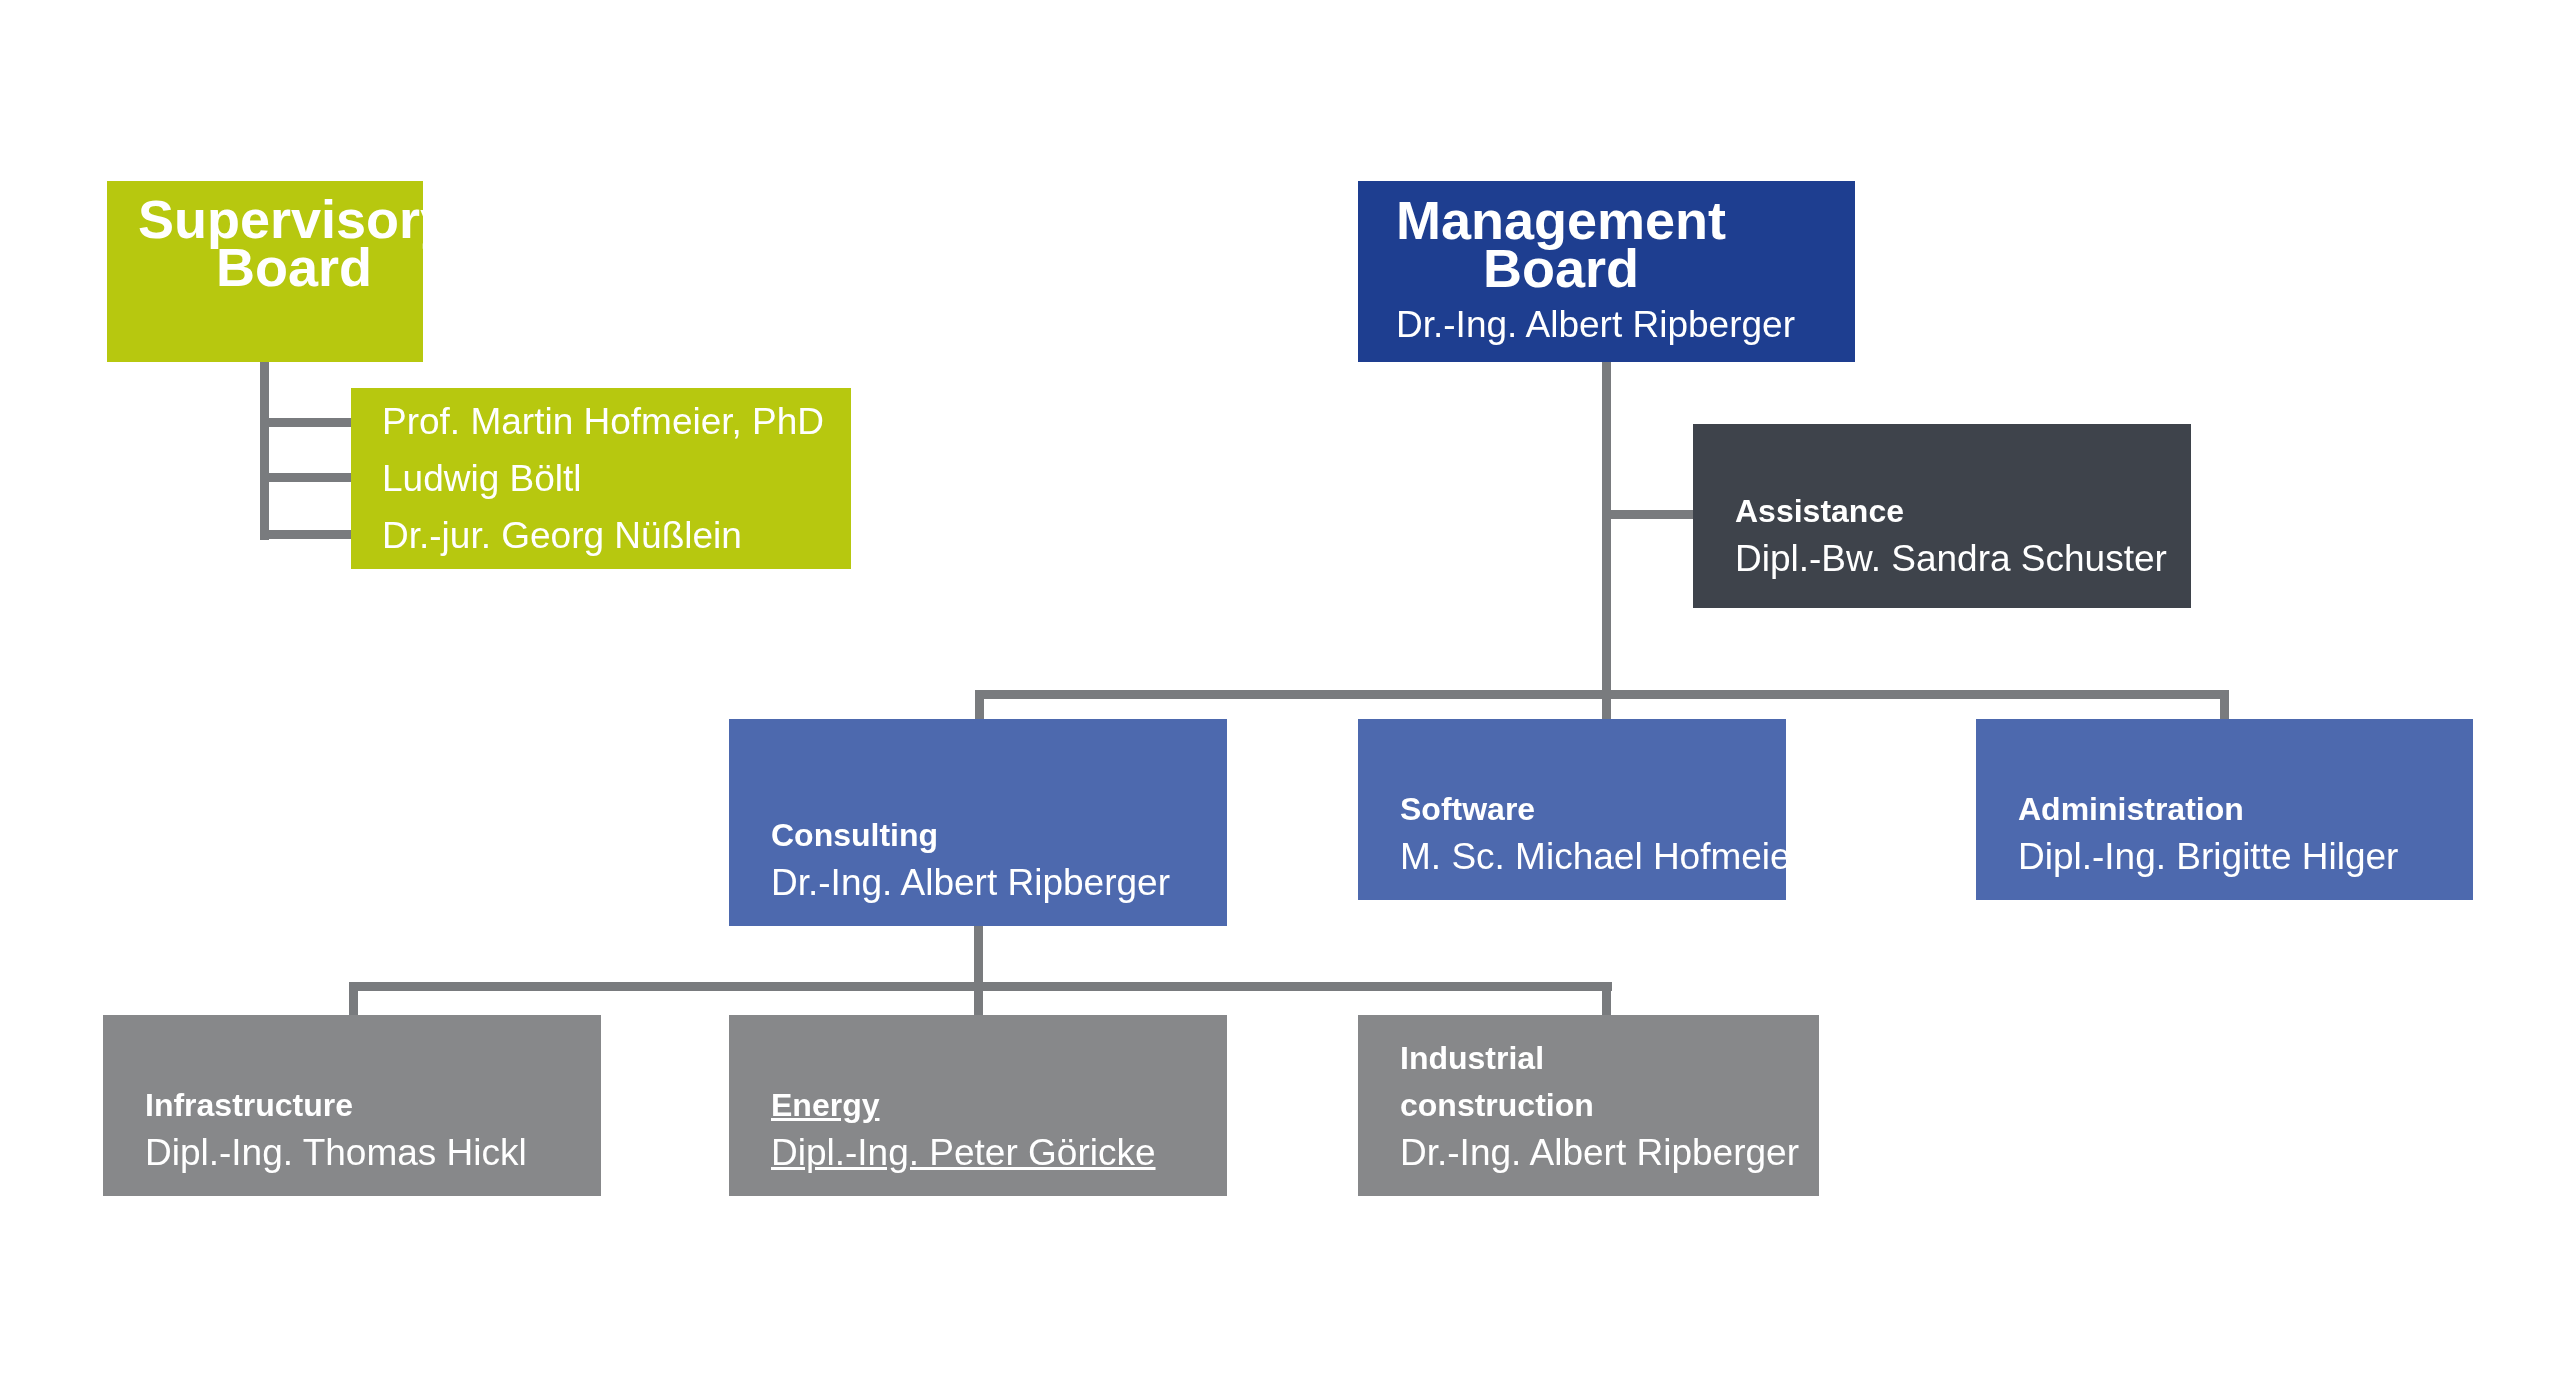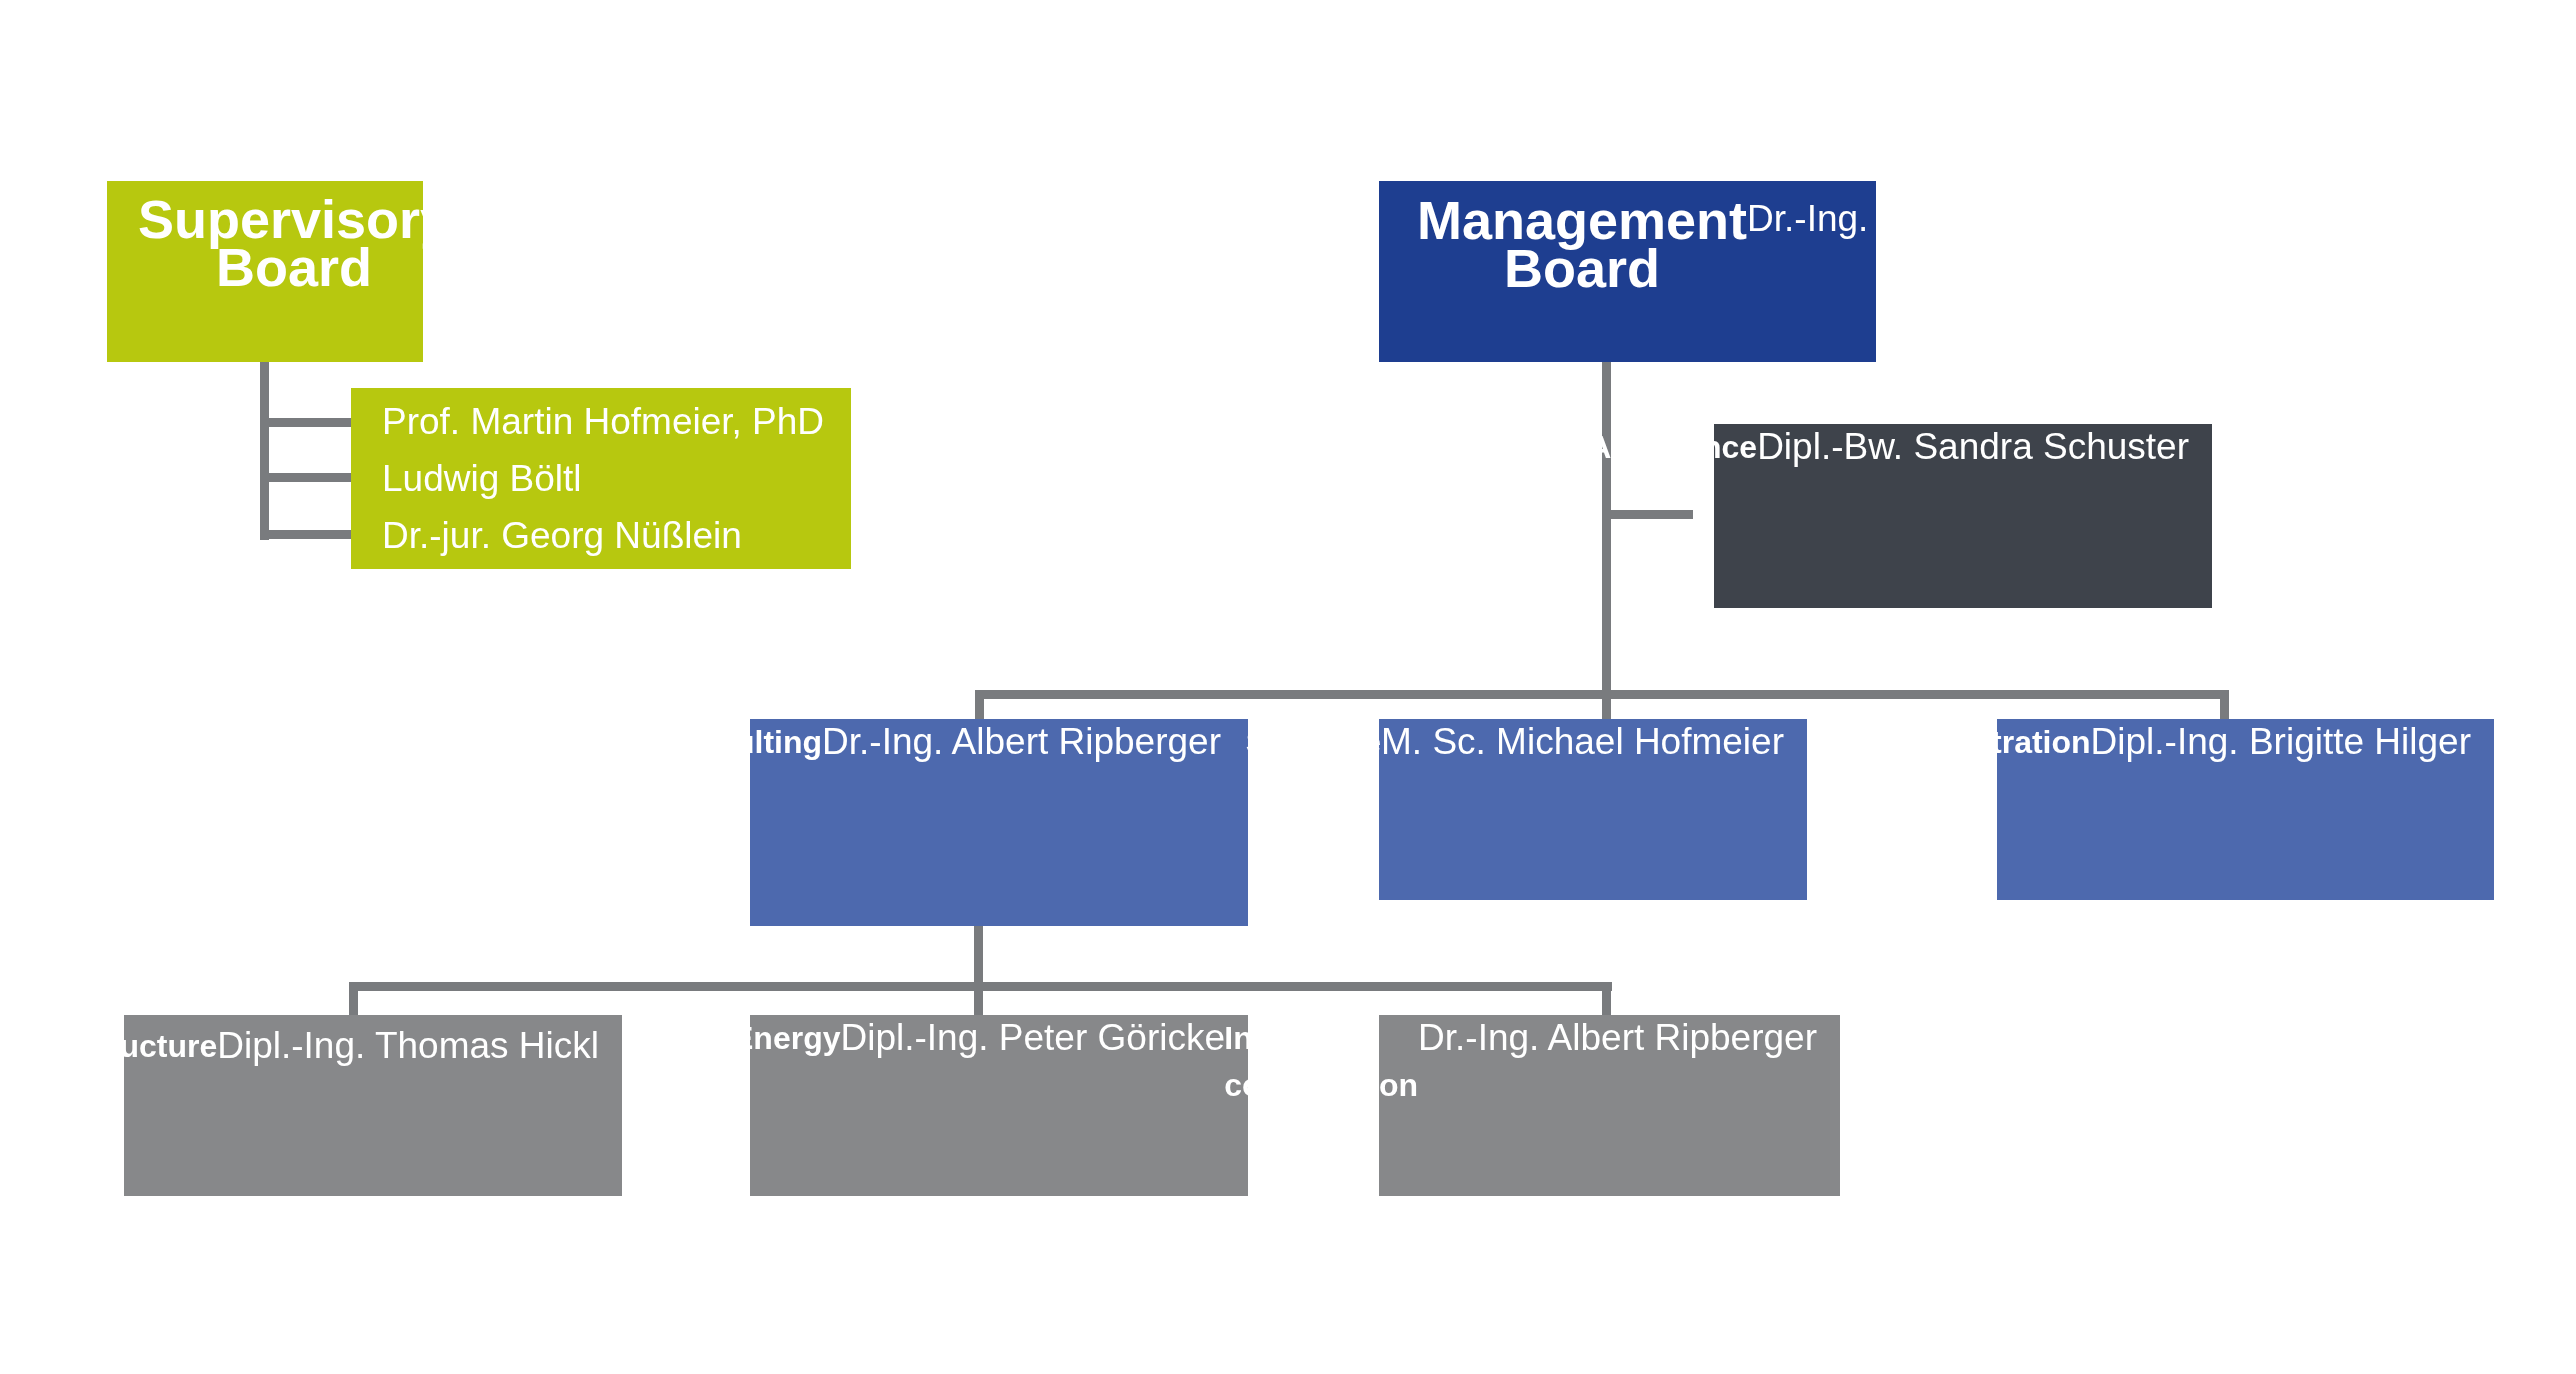--- a/index.html
+++ b/index.html
@@ -32,37 +32,36 @@
     font-size: 54px;
     line-height: 48px;
   }
   .name {
     font-size: 37px;
     line-height: 46px;
     white-space: nowrap;
   }
   .flex-col {
     display: flex;
-    flex-direction: row;
+    flex-direction: column;
     align-items: flex-start;
-    margin-left: 21px;
   }
   .bottom-align { justify-content: flex-end; }
   .space-between { justify-content: space-between; }
 
   
   .n-supervisory   { left: 107px;  top: 181px;  width: 316px; height: 181px; background: var(--green); padding: 13.8px 9.2px 0 31px; }
   .n-members       { left: 351px;  top: 388px;  width: 500px; height: 181px; background: var(--green); padding: 4.6px 7.7px 0 31px; }
   .n-management    { left: 1358px; top: 181px;  width: 497px; height: 181px; background: var(--blue-dark); padding: 15.3px 23px 13.8px 38px; }
   .n-assistance    { left: 1693px; top: 424px;  width: 498px; height: 184px; background: var(--slate); padding: 0 23px 26px 42px; }
   .n-consulting    { left: 729px;  top: 719px;  width: 498px; height: 207px; background: var(--blue-mid); padding: 0 27px 20px 42px; }
   .n-software      { left: 1358px; top: 719px;  width: 428px; height: 181px; background: var(--blue-mid); padding: 0 23px 20px 42px; }
   .n-administration{ left: 1976px; top: 719px;  width: 497px; height: 181px; background: var(--blue-mid); padding: 0 23px 20px 42px; }
   .n-infrastructure{ left: 103px;  top: 1015px; width: 498px; height: 181px; background: var(--gray); padding: 8px 23px 20px 42px; }
-  .n-energy        { left: 729px;  top: 1015px; width: 498px; height: 181px; background: var(--gray); padding: 0 23px 20px 42px; }
+  .n-energy        { left: 729px;  top: 1015px; width: 498px; height: 181px; background: var(--gray); padding: 0 23px 20px 42px; text-decoration: underline; }
   .n-industrial    { left: 1358px; top: 1015px; width: 461px; height: 181px; background: var(--gray); padding: 0 23px 20px 42px; }
 
   .dept-title { text-align: left; margin-bottom: 1.5px; }
   .member {
     font-size: 37px;
     line-height: 57px;
     white-space: nowrap;
   }
   .cl {
     position: absolute;

